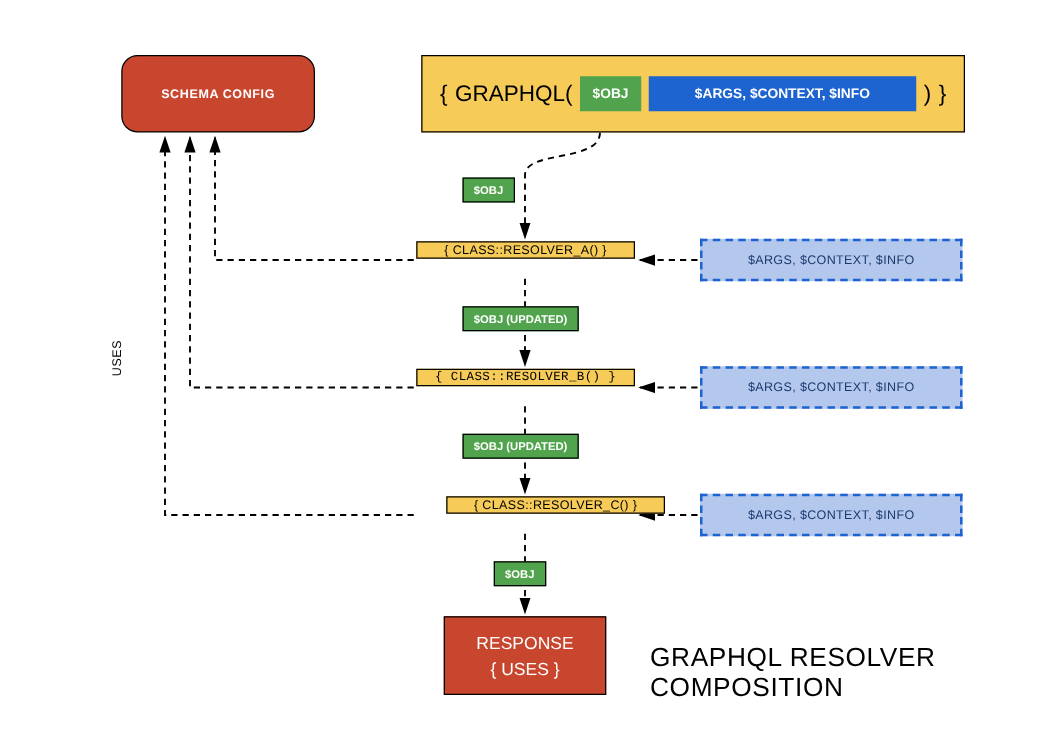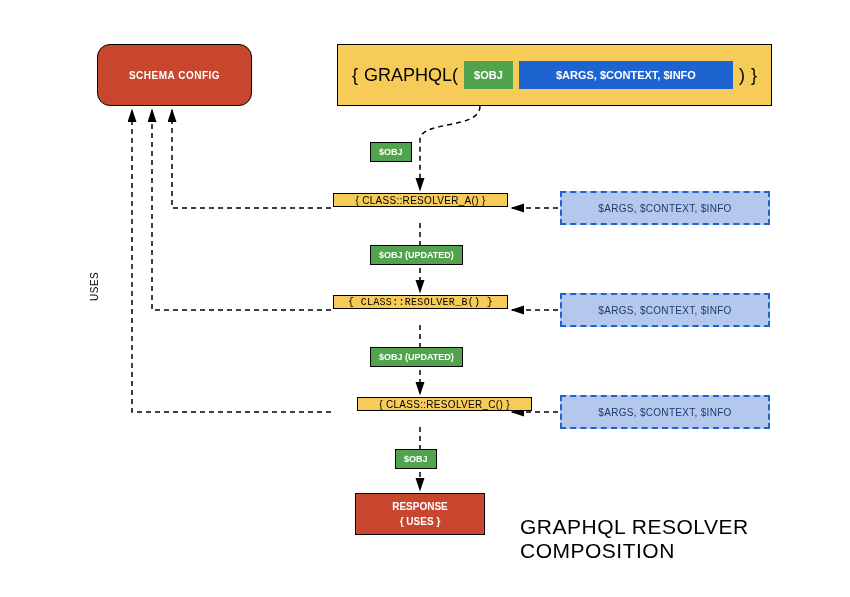--- a/index.html
+++ b/index.html
@@ -86,25 +86,25 @@
       letter-spacing: 0.3px;
     }
     .side-a { left: 560px; top: 191px; }
     .side-b { left: 560px; top: 293px; }
     .side-c { left: 560px; top: 395px; }
 
     .response-box {
       left: 355px;
       top: 493px;
       width: 130px;
-      height: 42px;
+      height: 63px;
       background: #c8462e;
       color: #fff;
-      font-size: 10px;
-      font-weight: bold;
+      font-size: 14px;
+      font-weight: normal;
       line-height: 1.5;
     }
 
     .badge {
       position: absolute;
       background: #51a44d;
       color: #fff;
       font-size: 9px;
       font-weight: bold;
       padding: 4px 8px;

